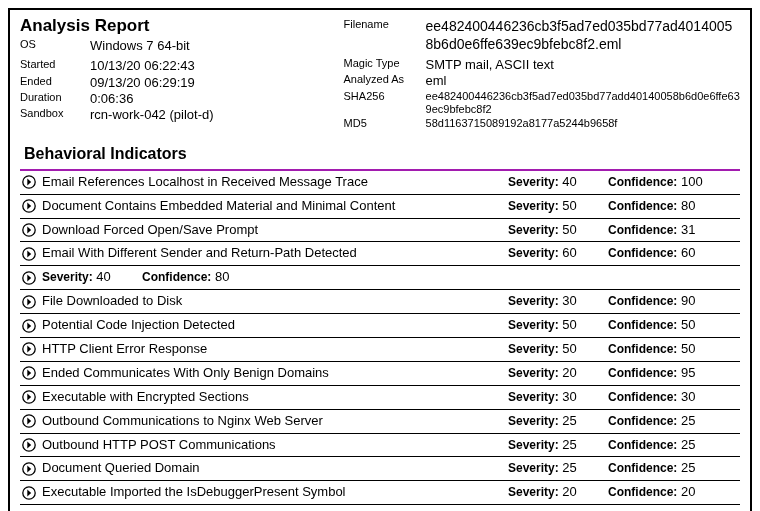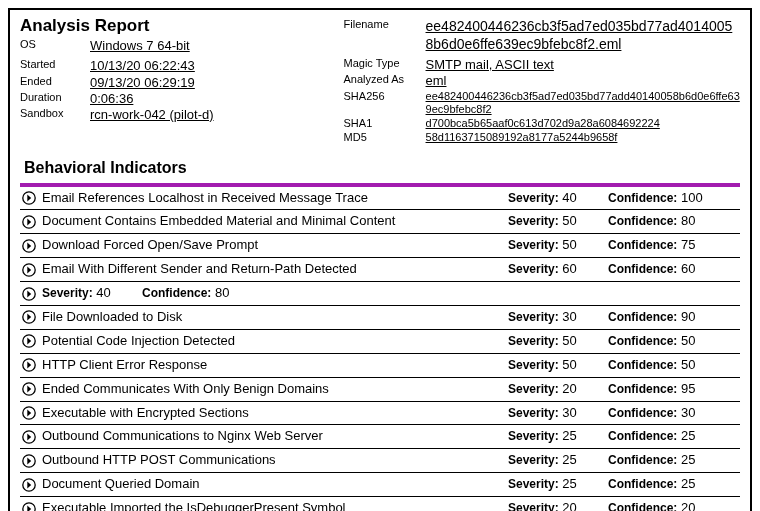--- a/index.html
+++ b/index.html
@@ -35,39 +35,38 @@
   }
   .meta-label {
     width: 70px;
     font-size: 11px;
     font-weight: normal;
     flex-shrink: 0;
   }
   .meta-value {
     font-size: 13px;
     word-break: break-all;
-    text-decoration: underline;
   }
   .small { font-size: 11px; }
   .block { margin-bottom: 4px; }
   .section-title {
     font-size: 16px;
     font-weight: bold;
     margin: 10px 0 6px 4px;
   }
   .indicator-row {
     display: flex;
     align-items: center;
     border-bottom: 1px solid #000;
     padding: 3px 2px;
     font-size: 13px;
     line-height: 1.3;
   }
   .indicator-row:first-child {
-    border-top: 4px solid #a21caf;
+    border-top: 2px solid #a21caf;
   }
   .arrow {
     width: 20px;
     flex-shrink: 0;
     text-align: left;
   }
   .arrow svg { display: block; }
   .ind-name {
     flex: 1;
     padding-right: 6px;
@@ -131,24 +130,20 @@
         </div>
         <div class="meta-row">
           <div class="meta-label small" style="width:82px">Analyzed As</div>
           <div class="meta-value">eml</div>
         </div>
         <div class="meta-row">
           <div class="meta-label small" style="width:82px">SHA256</div>
           <div class="meta-value small">ee482400446236cb3f5ad7ed035bd77add40140058b6d0e6ffe639ec9bfebc8f2</div>
         </div>
         <div class="meta-row">
-          <div class="meta-label small" style="width:82px">SHA1</div>
-          <div class="meta-value small">d700bca5b65aaf0c613d702d9a28a6084692224</div>
-        </div>
-        <div class="meta-row">
           <div class="meta-label small" style="width:82px">MD5</div>
           <div class="meta-value small">58d1163715089192a8177a5244b9658f</div>
         </div>
       </div>
     </div>
   </div>
 
   <div class="section-title">Behavioral Indicators</div>
 
   <div id="indicators-list">
@@ -176,21 +171,21 @@
       </div>
       <div class="indicator-row">
         <span class="arrow">
           <svg width="14" height="14" viewBox="0 0 14 14">
             <circle cx="7" cy="7" r="6.2" fill="#fff" stroke="#000" stroke-width="1.3"></circle>
             <path d="M5.3 3.6 L9.2 7 L5.3 10.4 Z" fill="#000"></path>
           </svg>
         </span>
         <span class="ind-name">Download Forced Open/Save Prompt</span>
         <span class="sev"><span class="kv-label">Severity:</span><span class="kv-val"> 50</span></span>
-        <span class="conf"><span class="kv-label">Confidence:</span><span class="kv-val"> 75</span></span>
+        <span class="conf"><span class="kv-label">Confidence:</span><span class="kv-val"> 31</span></span>
       </div>
       <div class="indicator-row">
         <span class="arrow">
           <svg width="14" height="14" viewBox="0 0 14 14">
             <circle cx="7" cy="7" r="6.2" fill="#fff" stroke="#000" stroke-width="1.3"></circle>
             <path d="M5.3 3.6 L9.2 7 L5.3 10.4 Z" fill="#000"></path>
           </svg>
         </span>
         <span class="ind-name">Email With Different Sender and Return-Path Detected</span>
         <span class="sev"><span class="kv-label">Severity:</span><span class="kv-val"> 60</span></span>

